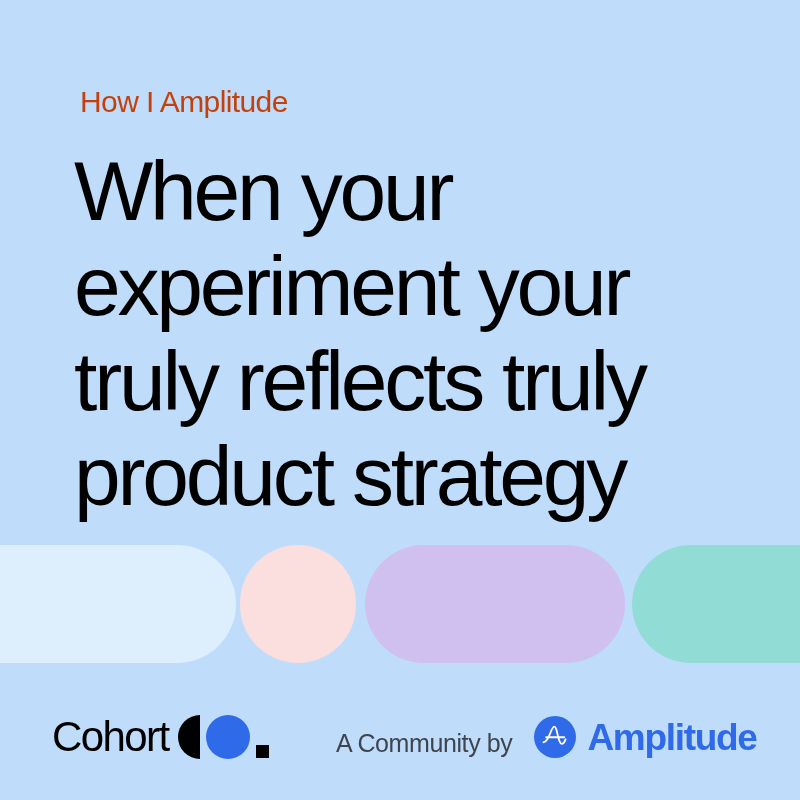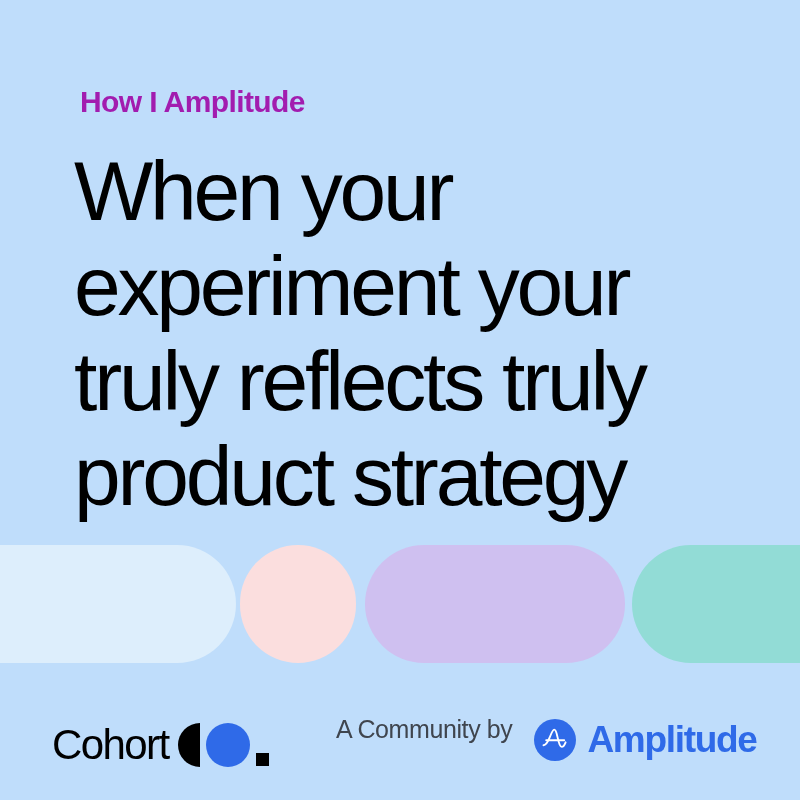--- a/index.html
+++ b/index.html
@@ -23,23 +23,23 @@
     height:800px;
     overflow:hidden;
   }
 
   
   .eyebrow {
     position:absolute;
     left:80px;
     top:85px;
     font-size:30px;
-    font-weight:bold;
+    font-weight:normal;
     letter-spacing:-0.6px;
-    color:#a21caf;
+    color:#c2410c;
     white-space:nowrap;
   }
 
   
   .headline {
     position:absolute;
     left:74px;
     top:144px;
     width:680px;
   }
@@ -78,21 +78,21 @@
     left:0;
     top:700px;
     width:800px;
     height:60px;
   }
 
   
   .cohort-lockup {
     position:absolute;
     left:52px;
-    top:16px;
+    top:8px;
     height:58px;
     display:flex;
     align-items:center;
     gap:10px;
   }
   .cohort-word {
     font-size:42px;
     font-weight:400;
     letter-spacing:-1.6px;
     color:#000000;
@@ -122,21 +122,21 @@
     margin-bottom:1px;
   }
 
   
   .community-lockup {
     position:absolute;
     left:336px;
     top:0;
     height:58px;
     display:flex;
-    align-items:center;
+    align-items:flex-end;
     gap:22px;
   }
   .community-text {
     font-size:25px;
     font-weight:400;
     letter-spacing:-0.4px;
     color:#3f454e;
     white-space:nowrap;
   }
   .amplitude-lockup {

